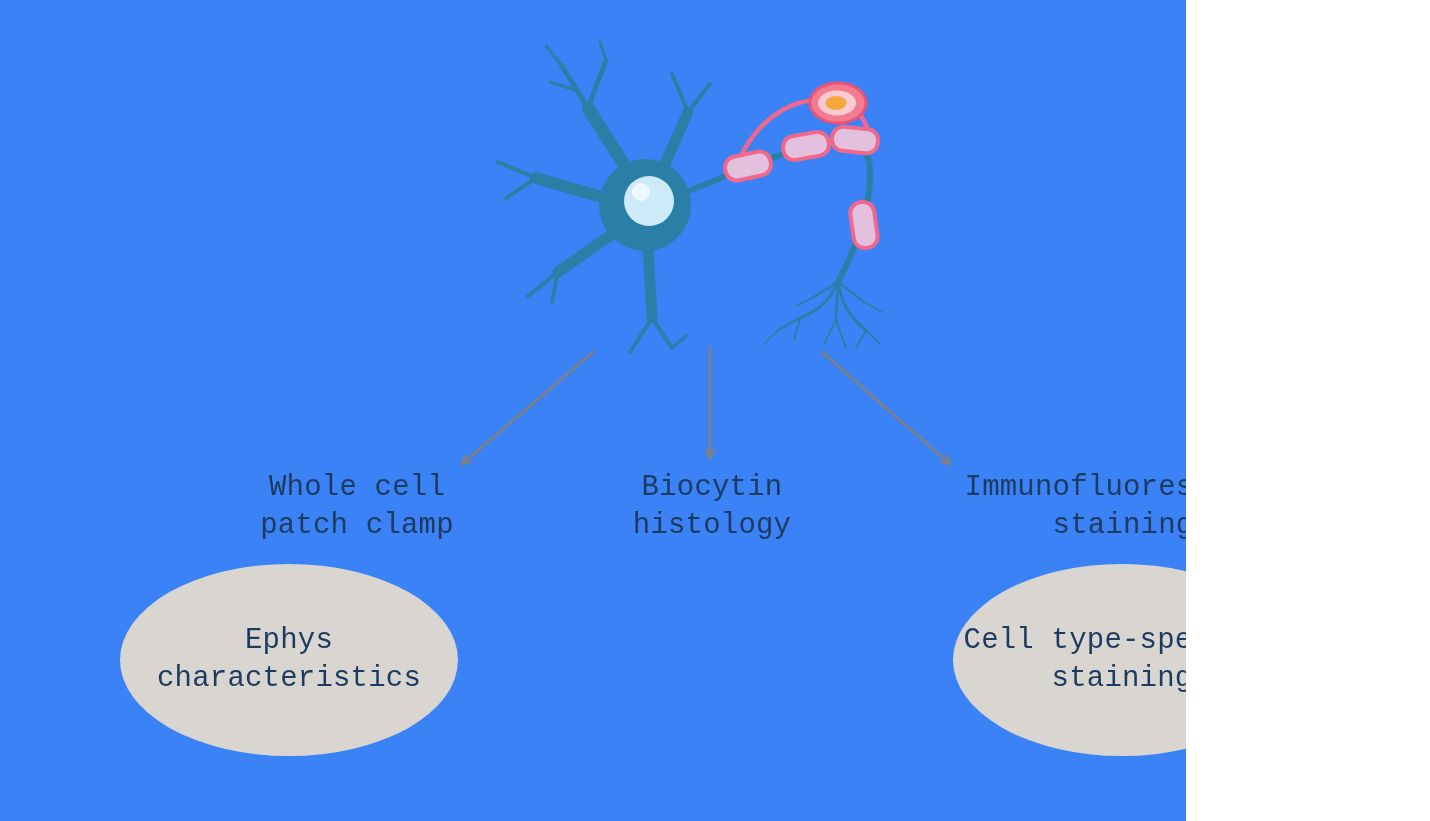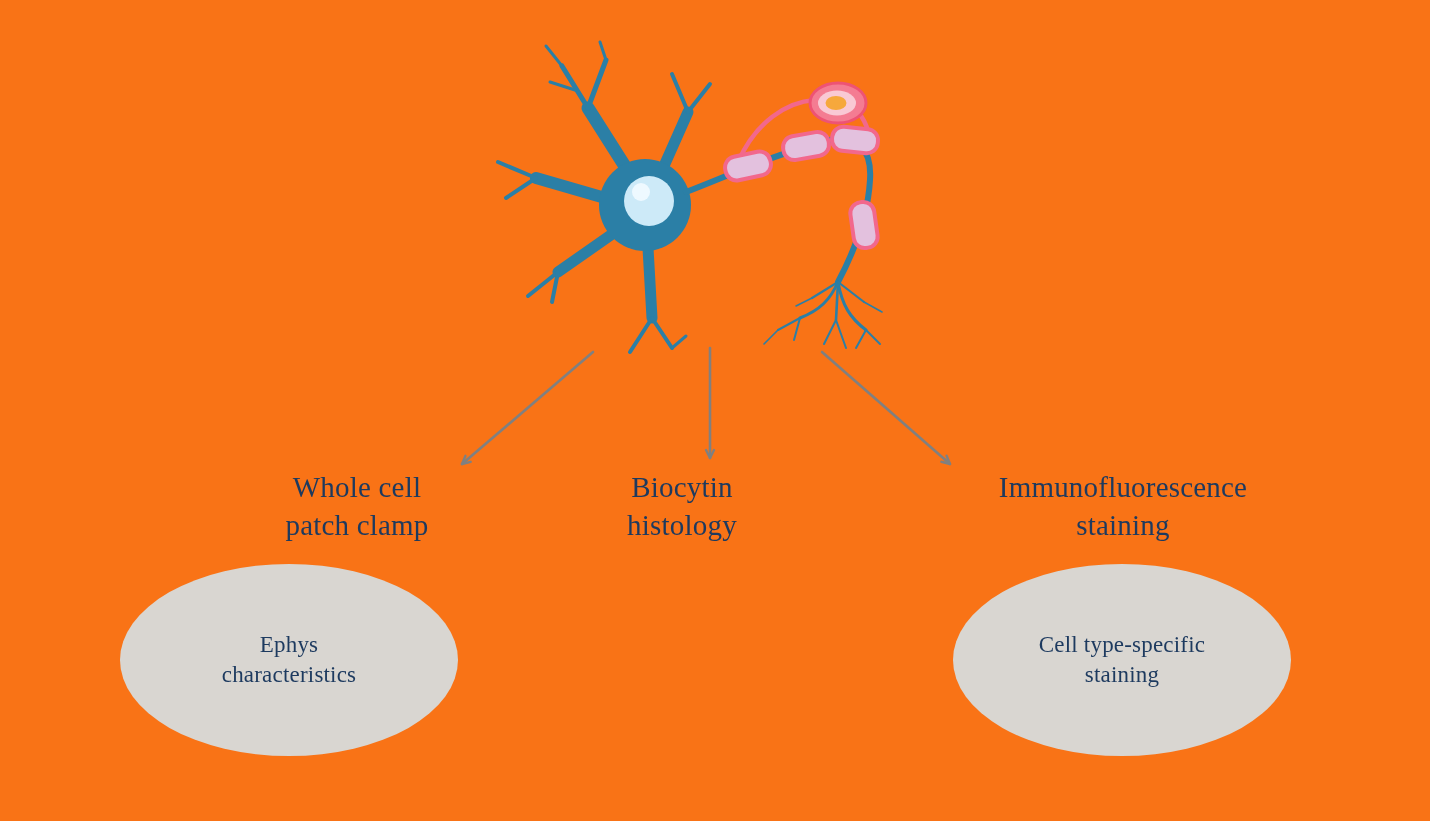--- a/index.html
+++ b/index.html
@@ -1,58 +1,58 @@
 <!DOCTYPE html>
 <html><head>
 <meta charset="utf-8">
 <style>
   html, body { margin: 0; padding: 0; background: #ffffff; }
   .canvas {
     position: relative;
-    width: 1430px;
+    width: 1186px;
     height: 821px;
-    background: #f97316;
+    background: #3b82f6;
     overflow: hidden;
-    font-family: Liberation Serif, serif;
+    font-family: Liberation Mono, monospace;
   }
   .diagram-svg {
     position: absolute;
     left: 0; top: 0;
     width: 1430px; height: 821px;
   }
   .technique-label {
     position: absolute;
     width: 400px;
     text-align: center;
     font-size: 29px;
     line-height: 1.3;
     font-weight: 500;
     letter-spacing: 0.2px;
     color: #1d3a5f;
     white-space: pre-line;
   }
   .label-1 { left: 157px; top: 469px; }
-  .label-2 { left: 482px; top: 469px; }
+  .label-2 { left: 512px; top: 469px; }
   .label-3 { left: 923px; top: 469px; }
   .result-bubble {
     position: absolute;
     width: 338px;
     height: 192px;
     border-radius: 50%;
     background: #d9d6d1;
     display: flex;
     align-items: center;
     justify-content: center;
     text-align: center;
   }
   .bubble-1 { left: 120px; top: 564px; }
   .bubble-2 { left: 543px; top: 564px; }
   .bubble-3 { left: 953px; top: 564px; }
   .result-bubble span {
-    font-size: 23px;
+    font-size: 29px;
     line-height: 1.3;
     font-weight: 500;
     letter-spacing: 0.2px;
     color: #1d3a5f;
     white-space: pre-line;
   }
 </style>
 </head>
 <body>
 

